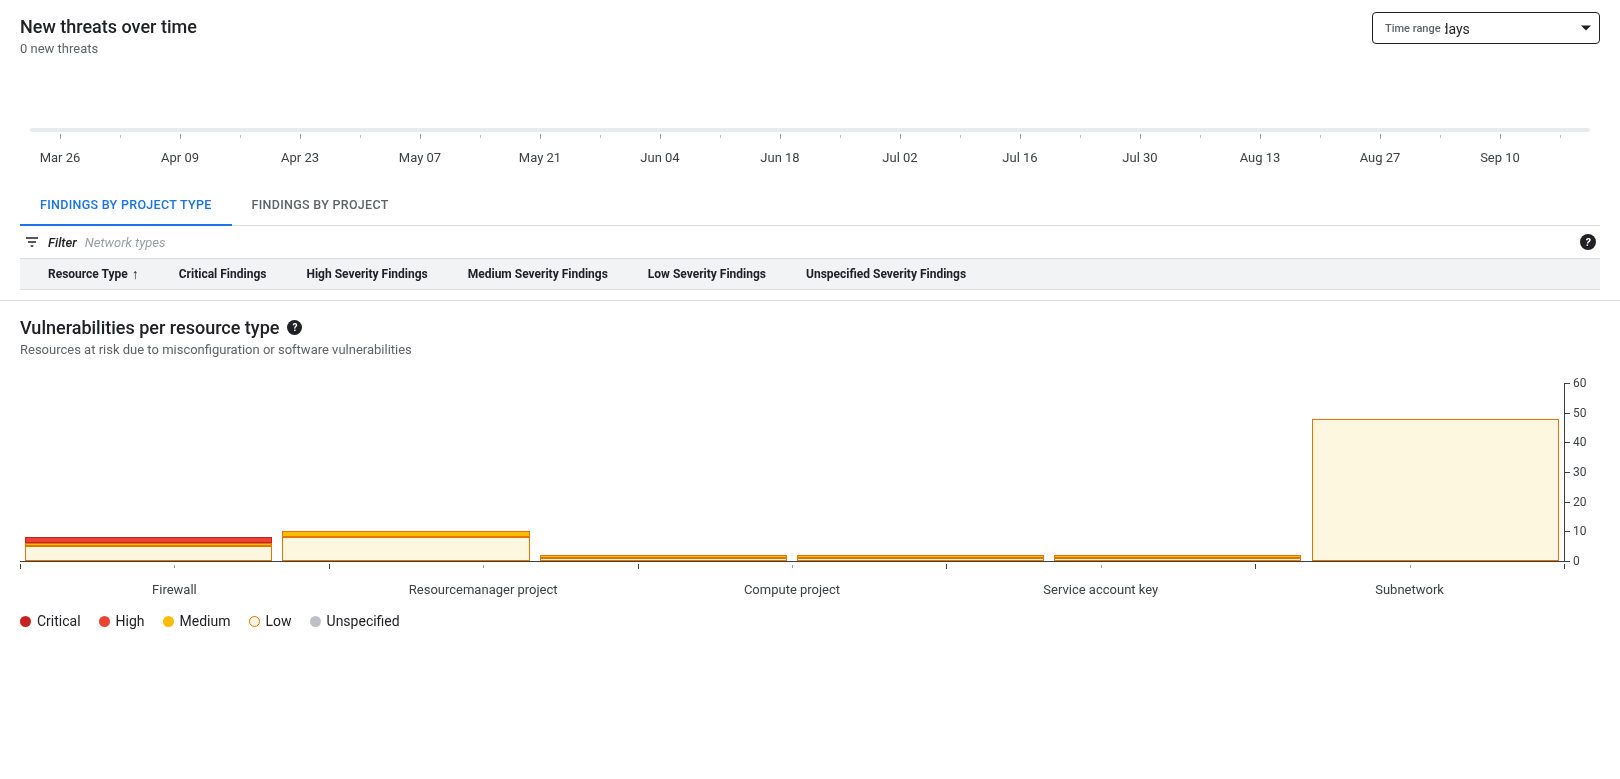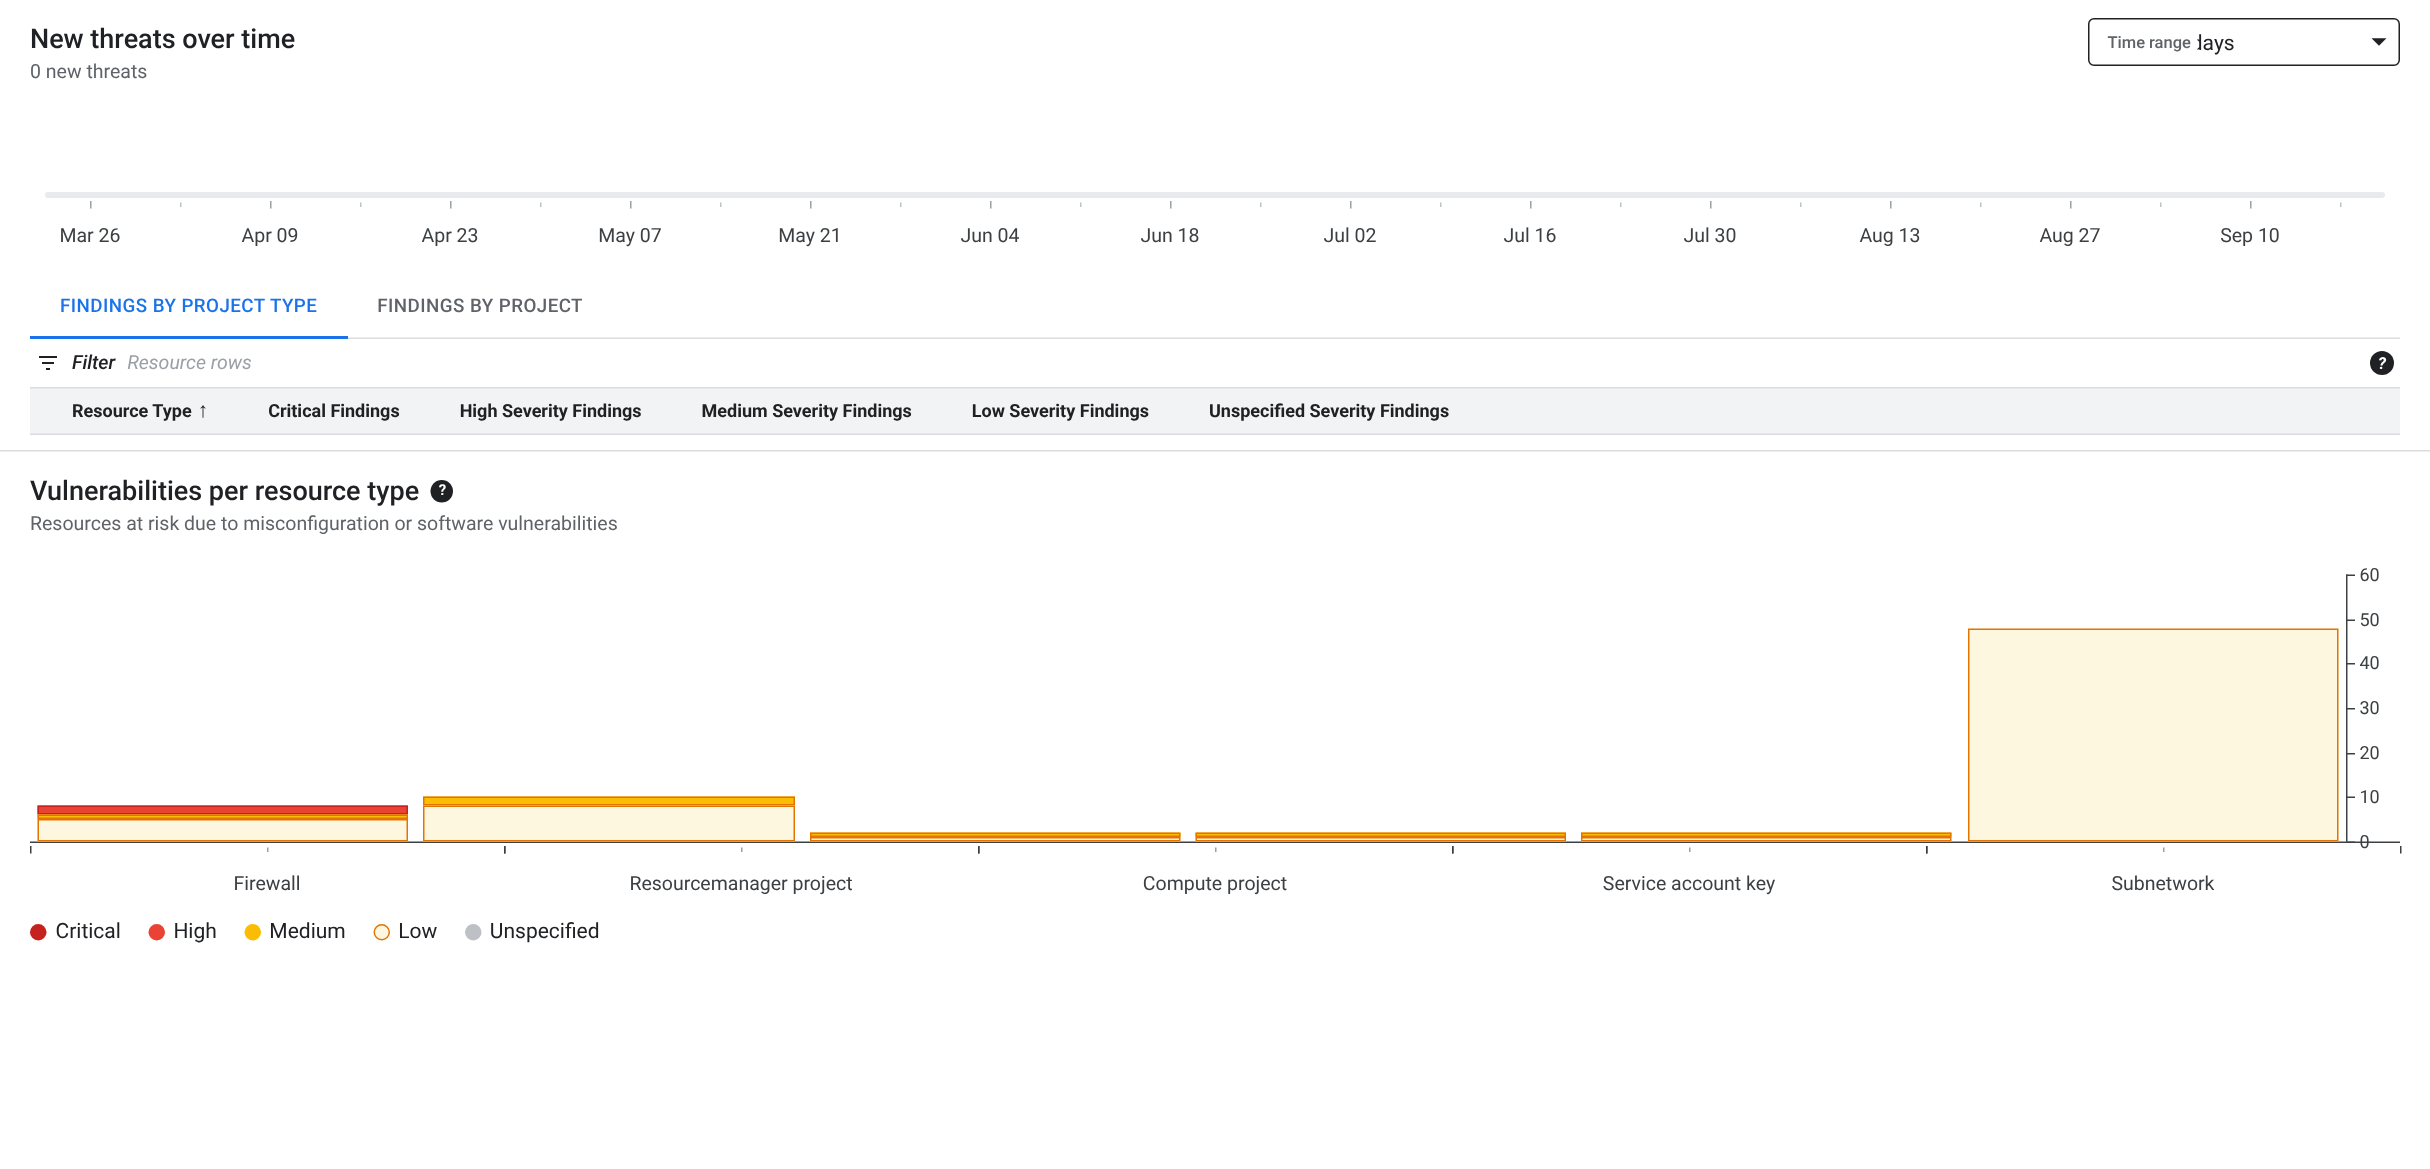--- a/index.html
+++ b/index.html
@@ -28,21 +28,21 @@
   }
   .section-sub {
     color: #5f6368;
     font-size: 13px;
     margin-top: 4px;
   }
   
   .timerange {
     position: absolute;
     top: 12px; right: 20px;
-    width: 208px;
+    width: 228px;
     border: 1px solid #202124;
     border-radius: 4px;
     padding: 8px 10px 6px 10px;
     cursor: pointer;
   }
   .timerange .legend {
     position: absolute;
     top: -7px; left: 8px;
     background: #fff;
     padding: 0 4px;
@@ -391,21 +391,21 @@
       <div class="tab">FINDINGS BY PROJECT</div>
     </div>
 
   <div class="filter-bar">
     <span class="filter-icon">
       <svg width="16" height="16" viewBox="0 0 24 24" fill="#202124">
           <path d="M3 5h18v2H3zM6 11h12v2H6zM10 17h4v2h-4z"></path>
         </svg>
     </span>
     <span class="filter-label">Filter</span>
-    <span class="filter-placeholder">Resource rows</span>
+    <span class="filter-placeholder">Network types</span>
     <span class="filter-help">?</span>
   </div>
 
   <div class="tbl-head" id="tbl-head">
       <div class="col">Resource Type<span class="sort-arrow">↑</span></div>
       <div class="col">Critical Findings</div>
       <div class="col">High Severity Findings</div>
       <div class="col">Medium Severity Findings</div>
       <div class="col">Low Severity Findings</div>
       <div class="col">Unspecified Severity Findings</div>
@@ -463,21 +463,21 @@
     <div class="chart-yaxis" id="chart-yaxis">
         <div class="ytick" style="bottom: 0%;">0</div>
         <div class="ytick" style="bottom: 16.6667%;">10</div>
         <div class="ytick" style="bottom: 33.3333%;">20</div>
         <div class="ytick" style="bottom: 50%;">30</div>
         <div class="ytick" style="bottom: 66.6667%;">40</div>
         <div class="ytick" style="bottom: 83.3333%;">50</div>
         <div class="ytick" style="bottom: 100%;">60</div>
       </div>
   </div>
-  <div style="display:flex;flex-direction:column;">
+  <div style="display:flex;">
     <div style="flex:1;">
       <div class="chart-xaxis-line"></div>
       <div class="chart-categories" id="chart-cats">
           <div class="cat-cell"><span class="mid-tick"></span><span>Firewall</span></div>
           <div class="cat-cell"><span class="mid-tick"></span><span>Resourcemanager project</span></div>
           <div class="cat-cell"><span class="mid-tick"></span><span>Compute project</span></div>
           <div class="cat-cell"><span class="mid-tick"></span><span>Service account key</span></div>
           <div class="cat-cell"><span class="mid-tick"></span><span>Subnetwork</span></div>
         </div>
     </div>

